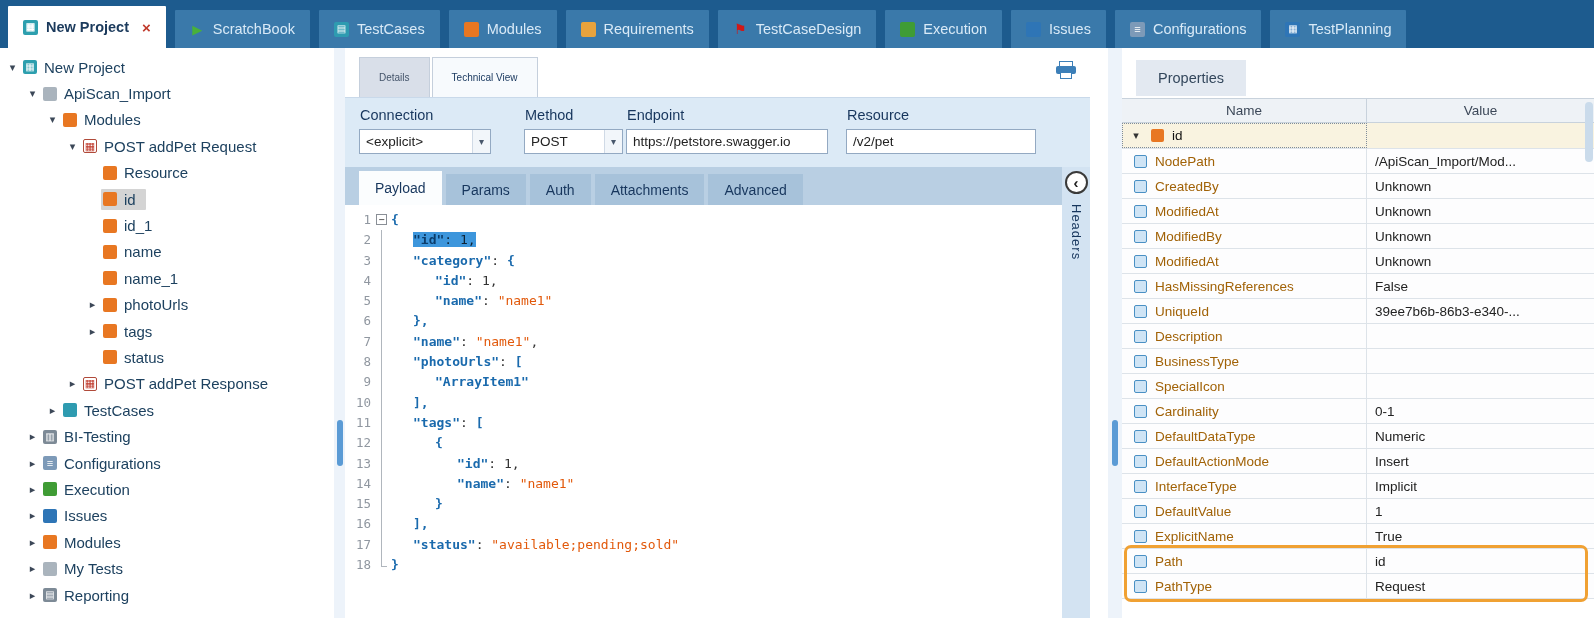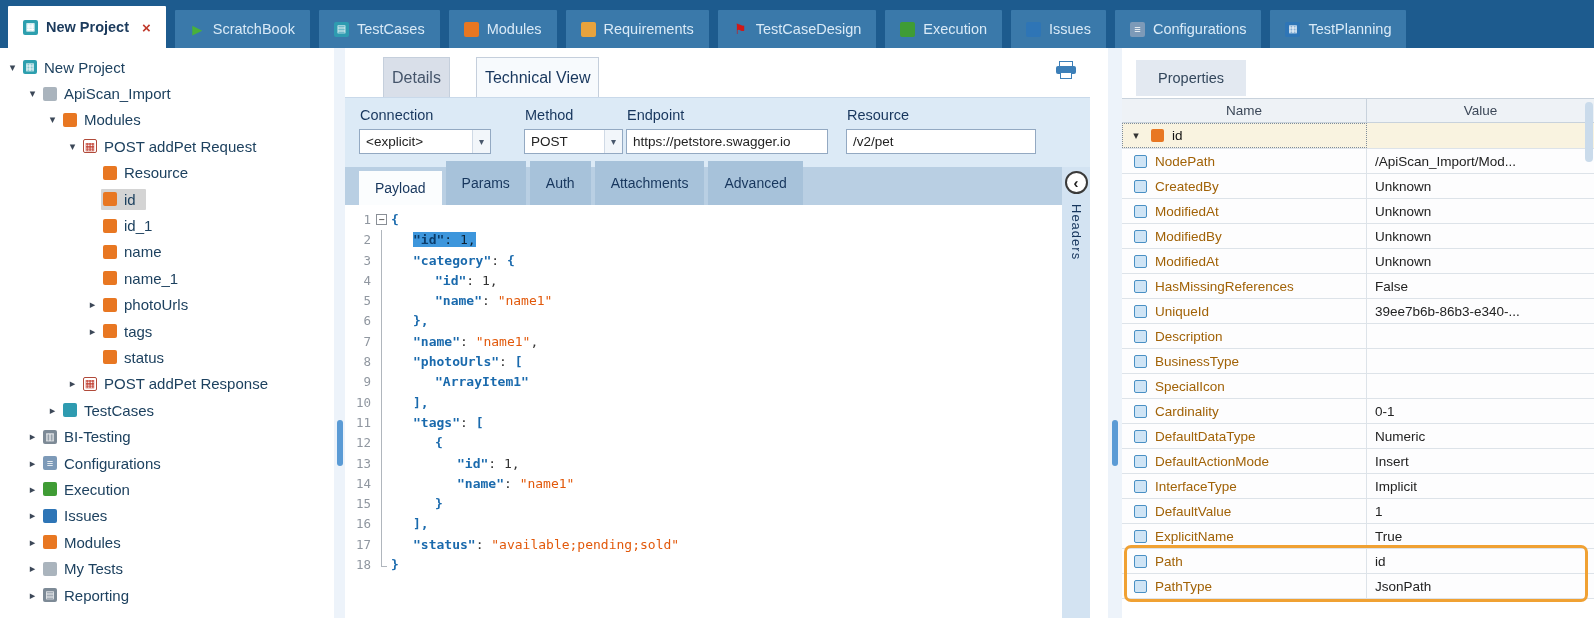--- a/index.html
+++ b/index.html
@@ -22,37 +22,37 @@
 
   
   .vsplit{position:absolute;top:48px;height:570px;background:#edf3fa;}
   .vs1{left:334px;width:11px;}
   .vs2{left:1108px;width:14px;}
   .grip{position:absolute;left:50%;transform:translateX(-50%);top:372px;width:6px;height:46px;background:#5b9bd5;border-radius:3px;}
 
   
   .center{position:absolute;left:345px;top:48px;width:763px;height:570px;background:#fff;}
   .ctabrow{position:absolute;left:0;top:0;width:763px;height:49px;background:#fff;display:flex;align-items:flex-end;padding-left:14px;gap:2px;box-sizing:border-box;}
-  .ctab{height:40px;display:flex;align-items:center;padding:0 8px;font-size:16px;color:#44546a;background:#d9dfe9;border:1px solid #c5cfdc;border-bottom:none;box-sizing:border-box;margin-left:24px;}
+  .ctab{height:40px;display:flex;align-items:center;padding:0 19px;font-size:10px;color:#44546a;background:#d9dfe9;border:1px solid #c5cfdc;border-bottom:none;box-sizing:border-box;}
   .ctab.active{background:#f7fafd;color:#17365d;}
   .printbtn{position:absolute;right:32px;top:13px;width:20px;height:17px;}
   .printbtn .ppaper{position:absolute;left:3px;right:3px;top:0;height:6px;background:#fff;border:1px solid #3c7fb8;}
   .printbtn .pbody{position:absolute;left:0;right:0;top:5px;height:8px;background:#3c7fb8;border-radius:2px;}
   .printbtn .pout{position:absolute;left:4px;right:4px;top:11px;height:5px;background:#fff;border:1px solid #3c7fb8;}
 
   .formarea{position:absolute;left:0;top:49px;width:745px;height:70px;background:#dceaf6;border-top:1px solid #c9d9ea;box-sizing:border-box;}
   .fgroup{position:absolute;top:0;}
   .g1{left:14px;width:132px;} .g2{left:179px;width:99px;} .g3{left:281px;width:202px;} .g4{left:501px;width:190px;}
   .flabel{font-size:14.5px;color:#17365d;margin:9px 0 6px 1px;}
   .combo,.tinput{height:25px;background:#fff;border:1px solid #93a9c2;display:flex;align-items:center;font-size:13.5px;color:#222;padding-left:6px;box-sizing:border-box;overflow:hidden;white-space:nowrap;}
   .combo .cval{flex:1;}
   .carrow{width:17px;height:100%;display:flex;align-items:center;justify-content:center;color:#49586c;font-size:10px;border-left:1px solid #d0dae6;background:#f2f6fa;flex:none;}
 
   .subtabrow{position:absolute;left:0;top:119px;width:717px;height:38px;background:#b9cfe3;display:flex;align-items:flex-end;padding-left:14px;gap:4px;box-sizing:border-box;}
-  .stab{height:44px;padding:0 16px;display:flex;align-items:center;font-size:14px;color:#17365d;background:#a7c2da;}
+  .stab{height:31px;padding:0 16px;display:flex;align-items:center;font-size:14px;color:#17365d;background:#a7c2da;}
   .stab.active{background:#fbfdfe;height:34px;}
 
   .codearea{position:absolute;left:0;top:157px;width:717px;height:413px;background:#fff;font-family:"DejaVu Sans Mono","Liberation Mono",monospace;font-size:13px;padding-top:5px;box-sizing:border-box;overflow:hidden;}
   .cline{display:flex;height:20.3px;line-height:20.3px;}
   .gut{width:26px;text-align:right;color:#9097a0;flex:none;font-size:12.5px;margin-right:2px;}
   .fold{width:18px;flex:none;position:relative;}
   .foldbox{position:absolute;left:3px;top:4px;width:11px;height:11px;border:1px solid #8a8f96;background:#fff;font-size:10px;line-height:9px;text-align:center;color:#444;box-sizing:border-box;}
   .vline{position:absolute;left:8px;top:0;bottom:0;width:1px;background:#b0b6bd;}
   .vhalf{position:absolute;left:8px;top:0;height:55%;width:1px;background:#b0b6bd;}
   .hend{position:absolute;left:8px;top:55%;width:6px;height:1px;background:#b0b6bd;}
@@ -615,20 +615,20 @@
             <span class="icon picon2" style="background: rgb(207, 228, 245); border: 1px solid rgb(74, 144, 196);"></span>
             <span class="plab">Path</span>
           </div>
           <div class="pval">id</div>
         </div>
         <div class="prow hl">
           <div class="pname">
             <span class="icon picon2" style="background: rgb(207, 228, 245); border: 1px solid rgb(74, 144, 196);"></span>
             <span class="plab">PathType</span>
           </div>
-          <div class="pval">JsonPath</div>
+          <div class="pval">Request</div>
         </div>
       </div>
     <div class="hlbox"></div>
     <div class="vthumb"></div>
   </div>
 
 </div>
 
 </body></html>

